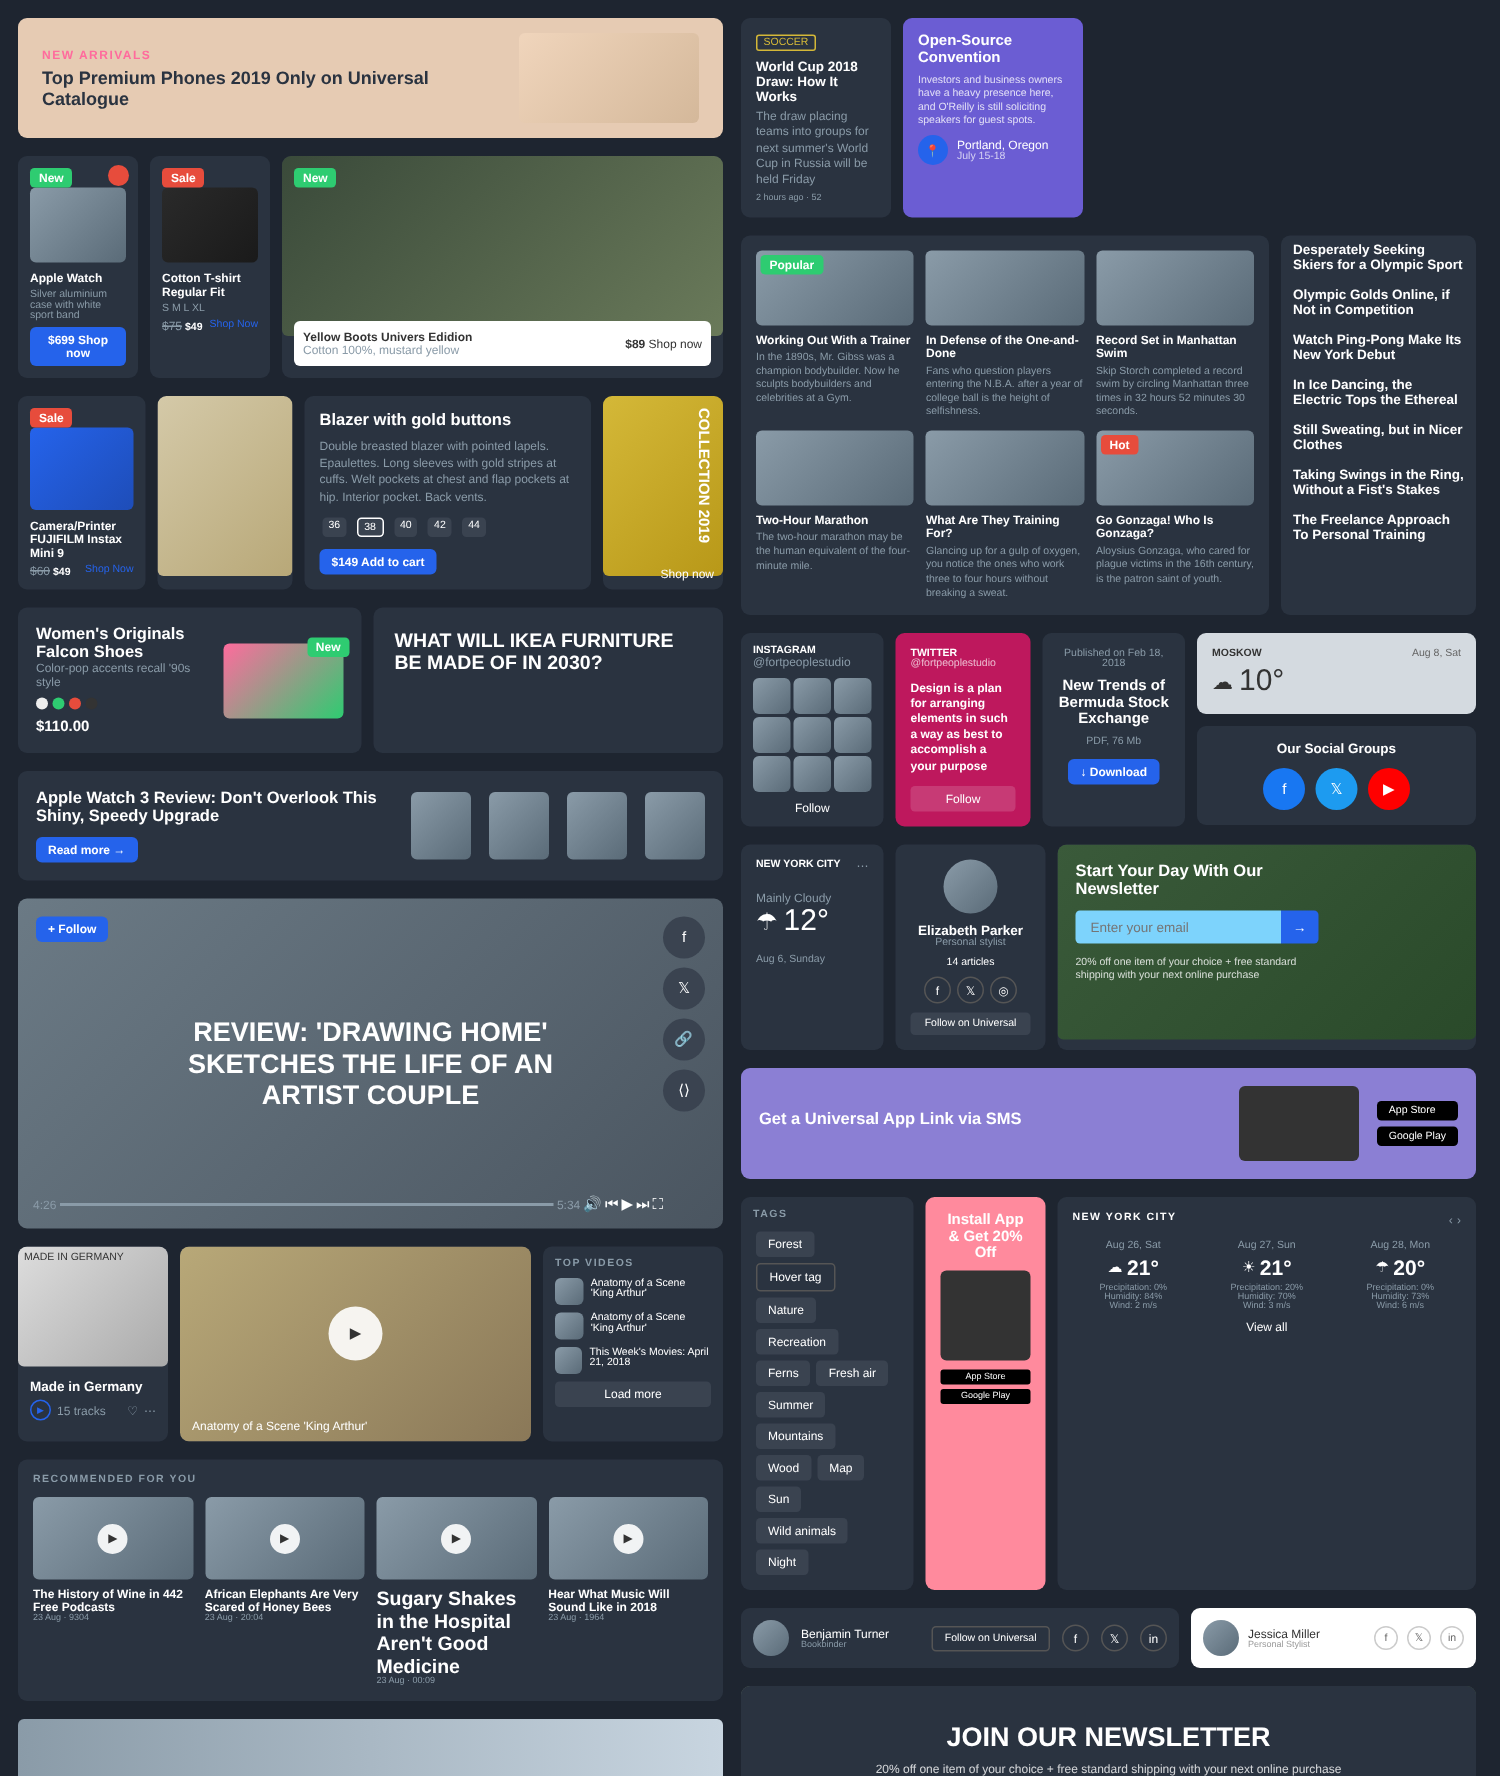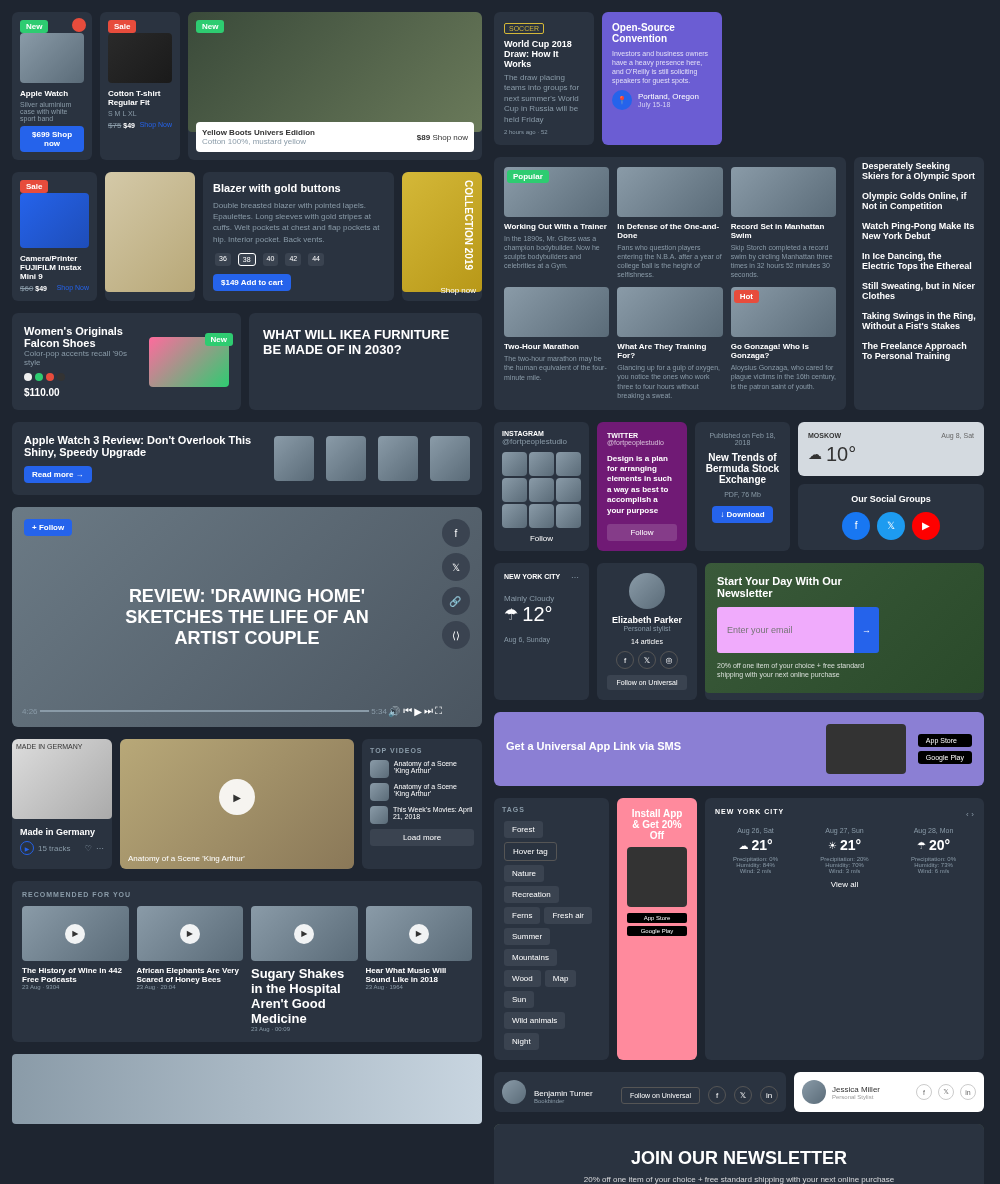--- a/index.html
+++ b/index.html
@@ -15,21 +15,21 @@
 .badge-new{background:#2ecc71}
 .badge-sale{background:#e74c3c}
 .badge-hot{background:#e74c3c}
 .badge-popular{background:#2ecc71}
 .btn{display:inline-block;padding:6px 12px;border-radius:4px;font-size:9px;font-weight:600;cursor:pointer;border:none;color:#fff}
 .btn-blue{background:#2563eb}
 .btn-sm{padding:4px 8px;font-size:8px}
 .txt-pink{color:#ff6b9d;font-size:8px;font-weight:600;letter-spacing:1px}
 .txt-muted{color:#8a9ba8;font-size:8px}
 .heading{font-weight:700}
-input{background:#f0abfc;border:none;padding:18px 10px;border-radius:4px;font-size:9px;color:#333}
+input{background:#7dd3fc;border:none;padding:6px 10px;border-radius:4px;font-size:9px;color:#333}
 
 .banner{background:#e6cbb3;color:#333;padding:16px;display:flex;align-items:center;height:80px}
 .banner-img{width:120px;height:60px;background:linear-gradient(135deg,#f0d5bc,#d4b89a);margin-left:auto;border-radius:4px}
 
 .prod-sm{width:80px;padding:8px;position:relative}
 .prod-sm .img-placeholder{height:50px;margin-bottom:6px}
 .prod-sm h4{font-size:8px;margin-bottom:3px}
 .prod-sm p{font-size:7px;color:#8a9ba8;margin-bottom:4px}
 .heart{position:absolute;top:6px;right:6px;width:14px;height:14px;background:#e74c3c;border-radius:50%}
 .prod-lg{flex:1;position:relative}
@@ -51,20 +51,27 @@
 .social-ico{width:28px;height:28px;border-radius:50%;display:inline-flex;align-items:center;justify-content:center;font-size:10px}
 .tag{display:inline-block;padding:4px 8px;background:#3a4350;border-radius:3px;font-size:8px;margin:2px}
 </style>
 </head>
 <body>
 
 <div class="container">
 
 <div class="col col-left">
 
+<div class="card banner">
+  <div>
+    <div class="txt-pink">NEW ARRIVALS</div>
+    <h3 class="heading" style="font-size:12px;color:#2a3340;margin-top:4px">Top Premium Phones 2019 Only on Universal Catalogue</h3>
+  </div>
+  <div class="banner-img img-placeholder"></div>
+</div>
 
 <div class="row">
   <div class="card prod-sm">
     <span class="badge badge-new">New</span>
     <div class="heart"></div>
     <div class="img-placeholder"></div>
     <h4>Apple Watch</h4>
     <p>Silver aluminium case with white sport band</p>
     <button class="btn btn-blue btn-sm"><span>$699</span> <span>Shop now</span></button>
   </div>
@@ -332,21 +339,21 @@
             <div class="img-placeholder" style="height:24px"></div>
       <div class="img-placeholder" style="height:24px"></div>
             <div class="img-placeholder" style="height:24px"></div>
             <div class="img-placeholder" style="height:24px"></div>
       <div class="img-placeholder" style="height:24px"></div>
             <div class="img-placeholder" style="height:24px"></div>
             <div class="img-placeholder" style="height:24px"></div>
     </div>
     <div style="text-align:center;font-size:8px">Follow</div>
   </div>
-  <div class="card" style="width:90px;background:#701a75;padding:10px">
+  <div class="card" style="width:90px;background:#be185d;padding:10px">
     <div style="font-size:7px"><b>TWITTER</b> <span style="opacity:0.7">@fortpeoplestudio</span></div>
     <p style="font-size:8px;font-weight:700;margin:8px 0;line-height:1.3">Design is a plan for arranging elements in such a way as best to accomplish a your purpose</p>
     <div style="text-align:center;font-size:8px;padding:4px;background:rgba(255,255,255,0.15);border-radius:3px">Follow</div>
   </div>
   <div class="card" style="width:95px;padding:10px;text-align:center">
     <p class="txt-muted" style="font-size:7px">Published on Feb 18, 2018</p>
     <h5 style="font-size:10px;margin:6px 0">New Trends of Bermuda Stock Exchange</h5>
     <p class="txt-muted" style="font-size:7px">PDF, 76 Mb</p>
     <button class="btn btn-blue btn-sm" style="margin-top:8px">↓ Download</button>
   </div>
@@ -470,21 +477,21 @@
               <p class="txt-muted" style="font-size:6px">Precipitation: 0%</p>
               <p class="txt-muted" style="font-size:6px">Humidity: 73%</p>
               <p class="txt-muted" style="font-size:6px">Wind: 6 m/s</p>
             </div>
     </div>
     <div style="text-align:center;font-size:8px;margin-top:6px">View all</div>
   </div>
 </div>
 
 <div class="row">
-  <div class="card" style="flex:1;padding:8px;display:flex;align-items:flex-end;gap:8px">
+  <div class="card" style="flex:1;padding:8px;display:flex;align-items:center;gap:8px">
     <div class="img-placeholder" style="width:24px;height:24px;border-radius:50%"></div>
     <div style="flex:1">
             <div style="font-size:8px">Benjamin Turner</div>
             <div class="txt-muted" style="font-size:6px">Bookbinder</div>
           </div>
     <span style="font-size:7px;padding:4px 8px;border:1px solid #555;border-radius:3px">Follow on Universal</span>
     <span class="social-ico" style="width:18px;height:18px;border:1px solid #555;font-size:8px">f</span>
     <span class="social-ico" style="width:18px;height:18px;border:1px solid #555;font-size:8px">𝕏</span>
     <span class="social-ico" style="width:18px;height:18px;border:1px solid #555;font-size:8px">in</span>
   </div>

